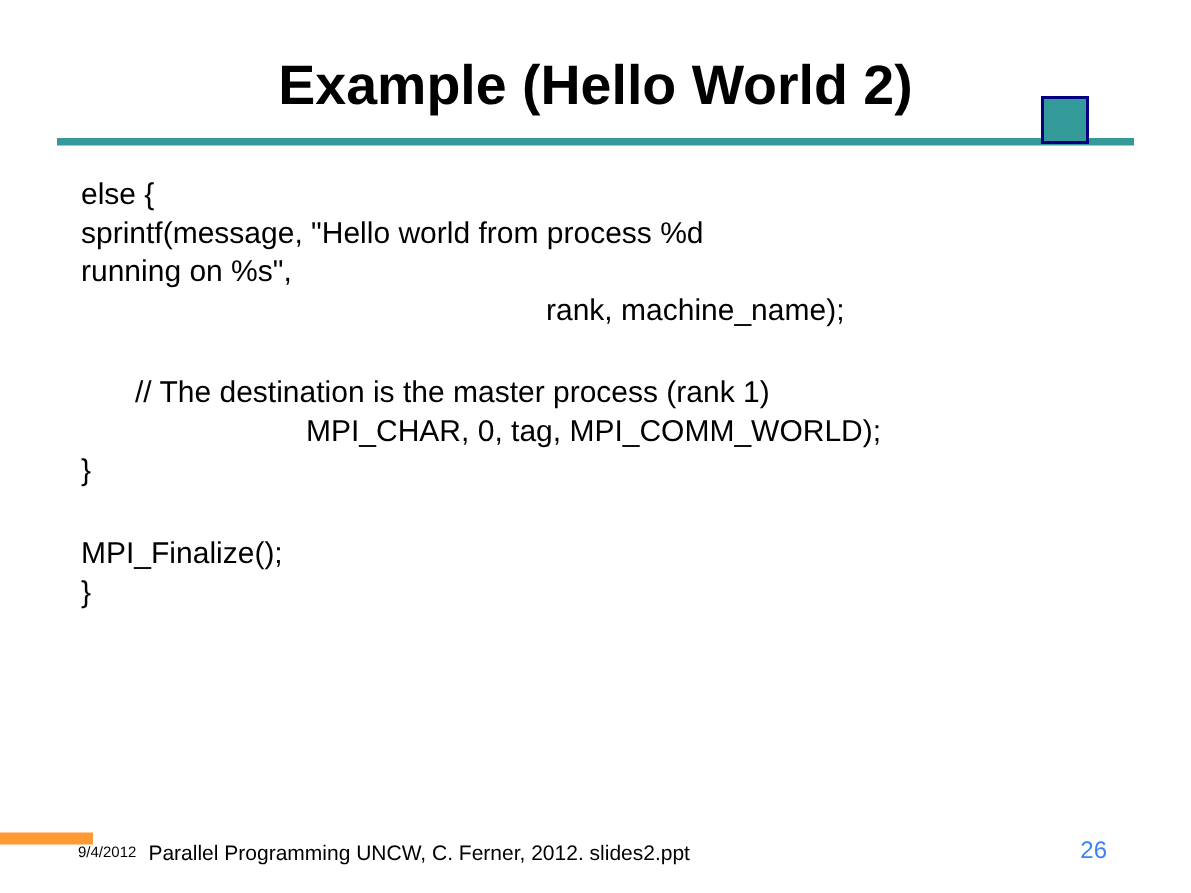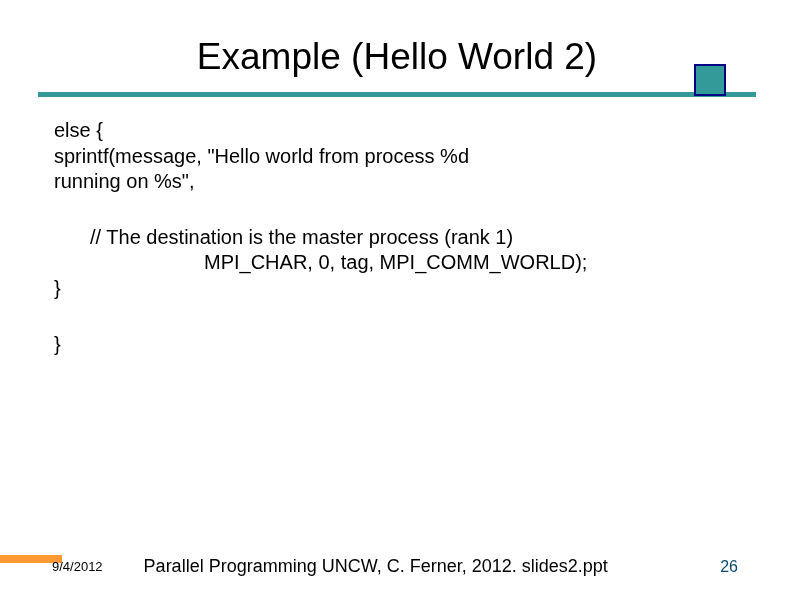--- a/index.html
+++ b/index.html
@@ -12,21 +12,21 @@
     overflow: hidden;
   }
   .slide {
     width: 100%;
     height: 100%;
     padding: 30px 48px 20px 48px;
     position: relative;
   }
   .title {
     font-size: 37px;
-    font-weight: 400;
+    font-weight: 700;
     color: #000000;
     text-align: center;
     font-family: Arial, sans-serif;
     margin-bottom: 12px;
     margin-top: 6px;
   }
   .title-decoration {
     position: relative;
     width: 100%;
     height: 10px;
@@ -69,56 +69,58 @@
   }
   .footer-line-accent {
     position: absolute;
     left: -6px;
     bottom: 32px;
     width: 68px;
     height: 8px;
     background: #ff9933;
   }
   .footer-date {
-    font-size: 13px;
+    font-size: 10px;
     color: #000000;
-    margin-right: 41px;
+    margin-right: 8px;
     margin-left: 4px;
   }
   .footer-text {
-    font-size: 18px;
+    font-size: 14px;
     color: #000000;
     flex: 1;
   }
   .footer-page {
     font-size: 16px;
-    color: #0c4a6e;
+    color: #3b82f6;
     margin-right: 8px;
   }
 </style>
 </head>
 <body>
 
 <div class="slide">
   <div class="title">Example (Hello World 2)</div>
 
   <div class="title-decoration">
     <div class="title-line"></div>
     <div class="title-square"></div>
   </div>
 
   <div class="content">
     <div> else {</div>
     <div>   sprintf(message, "Hello world from process %d</div>
     <div>running on %s",</div>
+    <div class="right-align">rank, machine_name);</div>
     <div class="blank"></div>
     <div class="indent2">// The destination is the master process (rank 1)</div>
     <div style="padding-left:150px">MPI_CHAR, 0, tag, MPI_COMM_WORLD);</div>
     <div>  }</div>
     <div class="blank"></div>
+    <div>  MPI_Finalize();</div>
     <div>}</div>
   </div>
 
   <div class="footer-line-accent"></div>
   <div class="footer">
     <span class="footer-date">9/4/2012</span>
     <span class="footer-text">Parallel Programming  UNCW, C. Ferner, 2012. slides2.ppt</span>
     <span class="footer-page">26</span>
   </div>
 </div>

